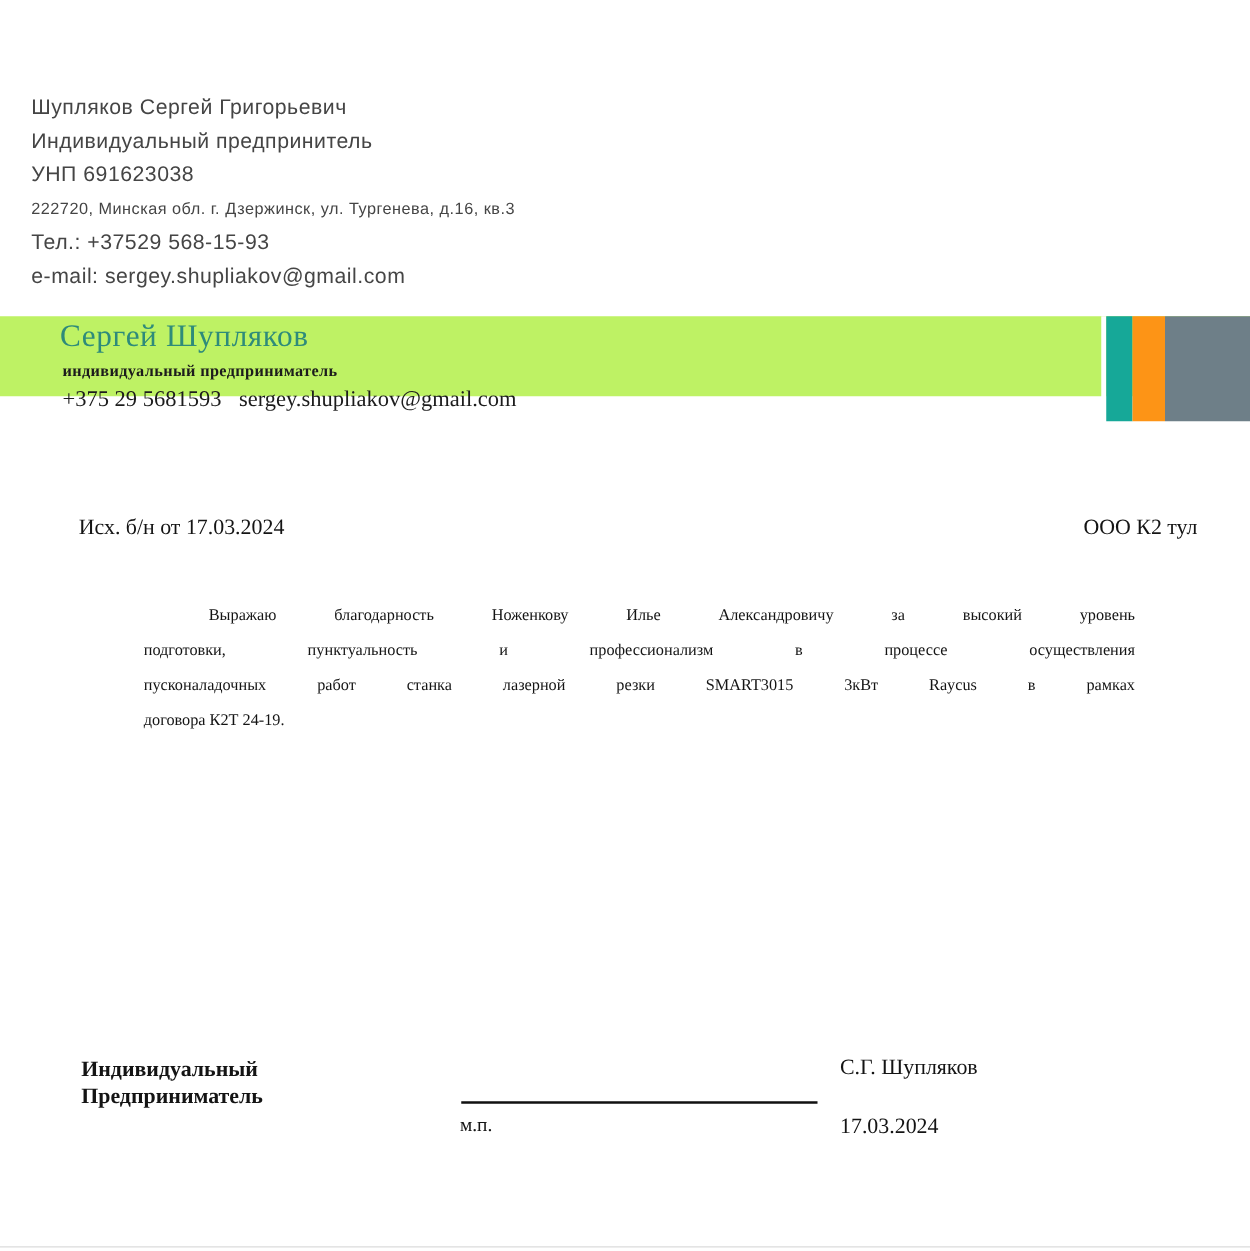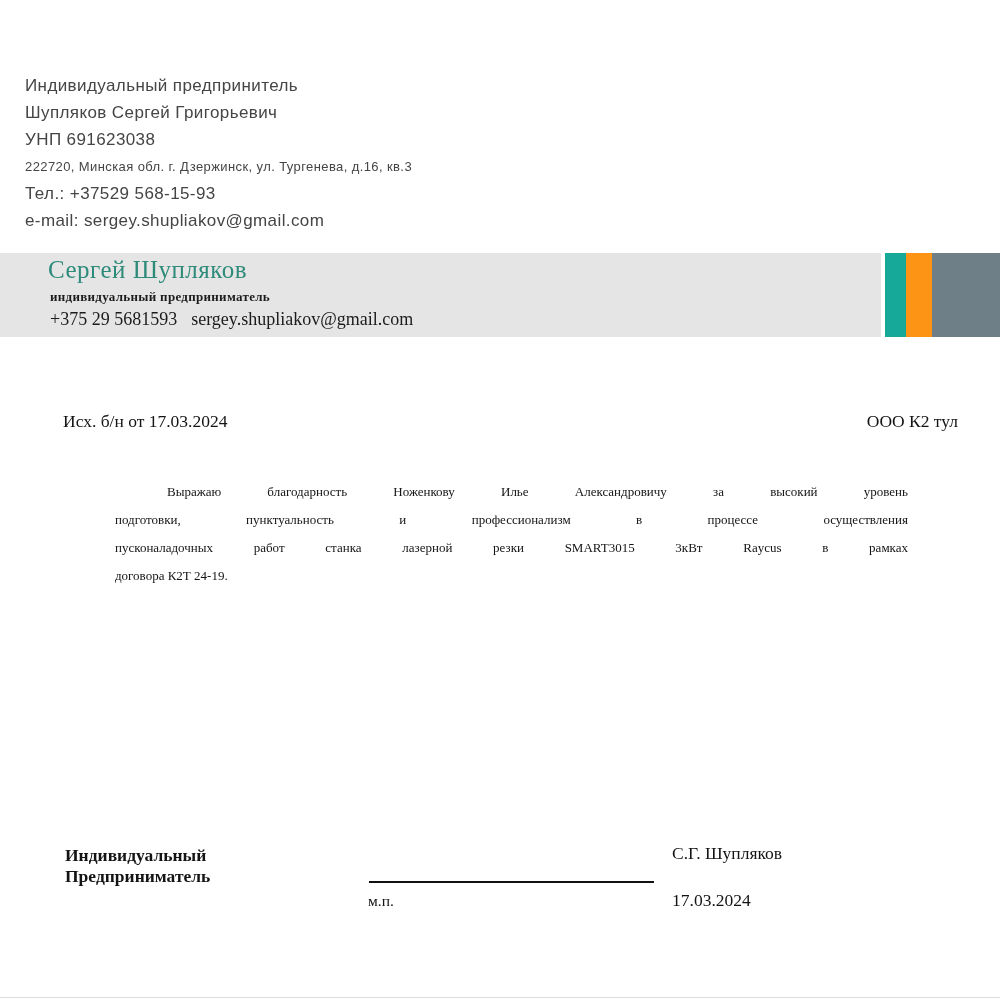--- a/index.html
+++ b/index.html
@@ -38,22 +38,22 @@
     color: #454545;
   }
   .lh-right .lh-line { height: 27px; line-height: 27px; white-space: nowrap; }
 
   
   .banner {
     position: absolute;
     left: 0;
     top: 253px;
     width: 1000px;
-    height: 84px;
-    background: #e5e5e5;
+    height: 64px;
+    background: #bef264;
   }
   .banner-name {
     position: absolute;
     left: 48px;
     top: 3px;
     font-size: 25px;
     line-height: 28px;
     color: #2e8b7a;
     letter-spacing: 0.5px;
     white-space: nowrap;
@@ -159,22 +159,22 @@
     height: 1px;
     background: #dcdcdc;
   }
 </style>
 </head>
 <body>
 
 <div class="page">
 
   <div class="lh-left">
+    <div class="lh-line">Шупляков Сергей Григорьевич</div>
     <div class="lh-line">Индивидуальный предпринитель</div>
-    <div class="lh-line">Шупляков Сергей Григорьевич</div>
     <div class="lh-line">УНП 691623038</div>
     <div class="lh-line addr">222720, Минская обл. г. Дзержинск, ул. Тургенева, д.16, кв.3</div>
     <div class="lh-line">Тел.: +37529 568-15-93</div>
     <div class="lh-line">e-mail: sergey.shupliakov@gmail.com</div>
   </div>
 
 
   <div class="banner">
     <div class="banner-name">Сергей Шупляков</div>
     <div class="banner-subtitle">индивидуальный предприниматель</div>

